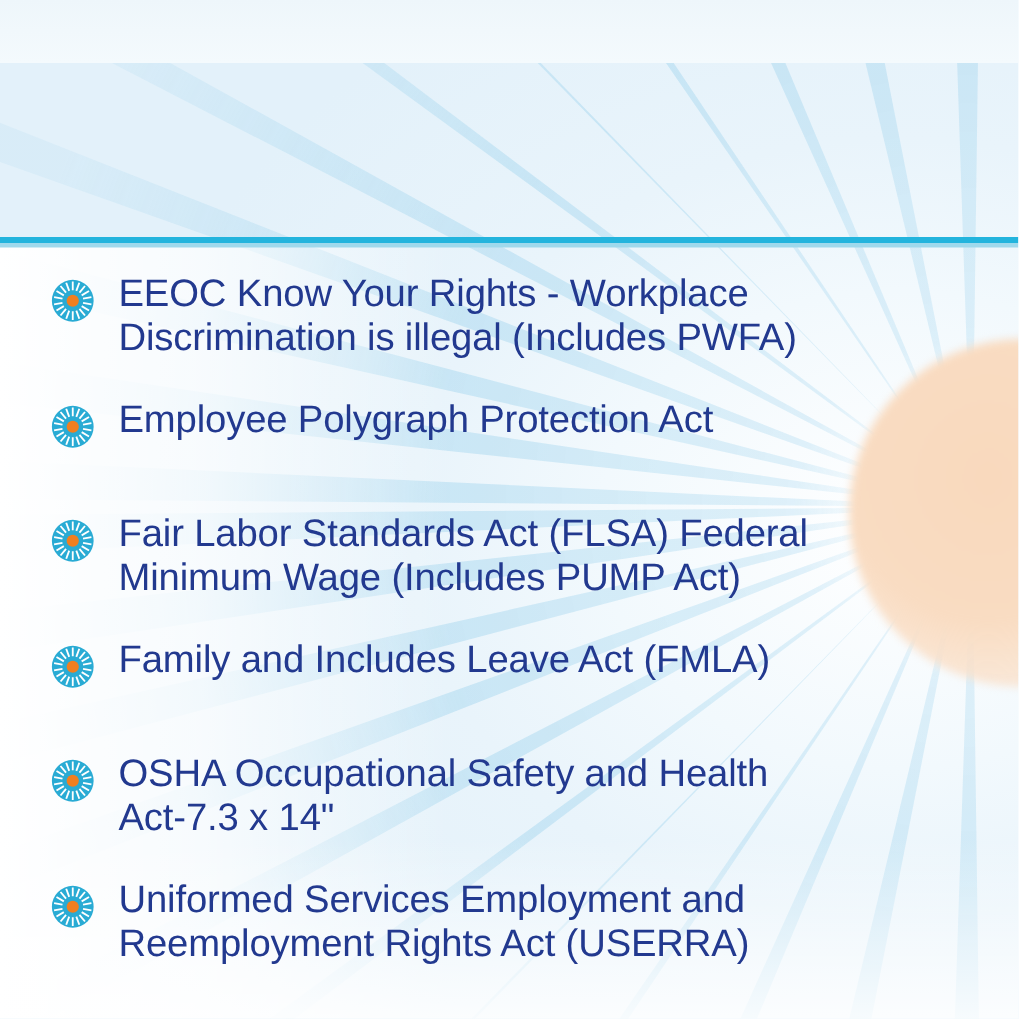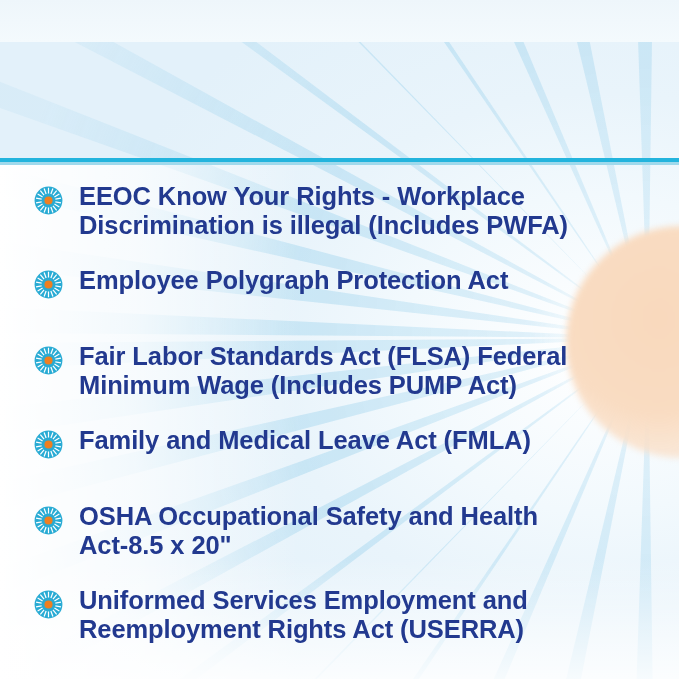--- a/index.html
+++ b/index.html
@@ -148,21 +148,21 @@
     flex: 0 0 auto;
     width: 29px;
     height: 29px;
     margin-top: 10px;
     margin-right: 16px;
   }
 
   .item-text {
     color: #22398f;
     font-family: "Liberation Sans Narrow", "Liberation Sans", sans-serif;
-    font-weight: bold;
+    font-weight: normal;
     font-size: 25.5px;
     line-height: 29px;
     letter-spacing: -0.1px;
     padding-top: 6px;
     max-width: 560px;
     white-space: pre-line;
   }
 </style>
 </head>
 <body>
@@ -328,21 +328,21 @@
             <line x1="21.9" y1="83.9" x2="34.6" y2="68.5"></line>
           <line x1="12.6" y1="72.4" x2="29.5" y2="62.3"></line>
             <line x1="7.1" y1="58.5" x2="26.4" y2="55.0"></line>
           <line x1="7.1" y1="41.5" x2="26.4" y2="45.0"></line>
             <line x1="12.6" y1="27.6" x2="29.5" y2="37.7"></line>
           <line x1="21.9" y1="16.1" x2="34.6" y2="31.5"></line>
             <line x1="34.9" y1="8.6" x2="41.8" y2="27.4"></line>
         </g>
         <circle cx="50" cy="50" r="14" fill="#F07F20"></circle>
       </svg>
-      <div class="item-text">Family and Medical Leave Act (FMLA)</div>
+      <div class="item-text">Family and Includes Leave Act (FMLA)</div>
     </div>
 
     <div class="list-item">
       <svg class="bullet-icon" viewBox="0 0 100 100" xmlns="http://www.w3.org/2000/svg" aria-hidden="true">
         <circle cx="50" cy="50" r="48" fill="#29ABD4"></circle>
         <g stroke="#ffffff" stroke-width="4.2" stroke-linecap="butt">
           <line x1="50" y1="6" x2="50" y2="26"></line>
             <line x1="65.1" y1="8.6" x2="58.2" y2="27.4"></line>
           <line x1="78.1" y1="16.1" x2="65.4" y2="31.5"></line>
             <line x1="87.4" y1="27.6" x2="70.5" y2="37.7"></line>
@@ -357,21 +357,21 @@
           <line x1="12.6" y1="72.4" x2="29.5" y2="62.3"></line>
             <line x1="7.1" y1="58.5" x2="26.4" y2="55.0"></line>
           <line x1="7.1" y1="41.5" x2="26.4" y2="45.0"></line>
             <line x1="12.6" y1="27.6" x2="29.5" y2="37.7"></line>
           <line x1="21.9" y1="16.1" x2="34.6" y2="31.5"></line>
             <line x1="34.9" y1="8.6" x2="41.8" y2="27.4"></line>
         </g>
         <circle cx="50" cy="50" r="14" fill="#F07F20"></circle>
       </svg>
       <div class="item-text">OSHA Occupational Safety and Health
-Act-8.5 x 20"</div>
+Act-7.3 x 14"</div>
     </div>
 
     <div class="list-item">
       <svg class="bullet-icon" viewBox="0 0 100 100" xmlns="http://www.w3.org/2000/svg" aria-hidden="true">
         <circle cx="50" cy="50" r="48" fill="#29ABD4"></circle>
         <g stroke="#ffffff" stroke-width="4.2" stroke-linecap="butt">
           <line x1="50" y1="6" x2="50" y2="26"></line>
             <line x1="65.1" y1="8.6" x2="58.2" y2="27.4"></line>
           <line x1="78.1" y1="16.1" x2="65.4" y2="31.5"></line>
             <line x1="87.4" y1="27.6" x2="70.5" y2="37.7"></line>

